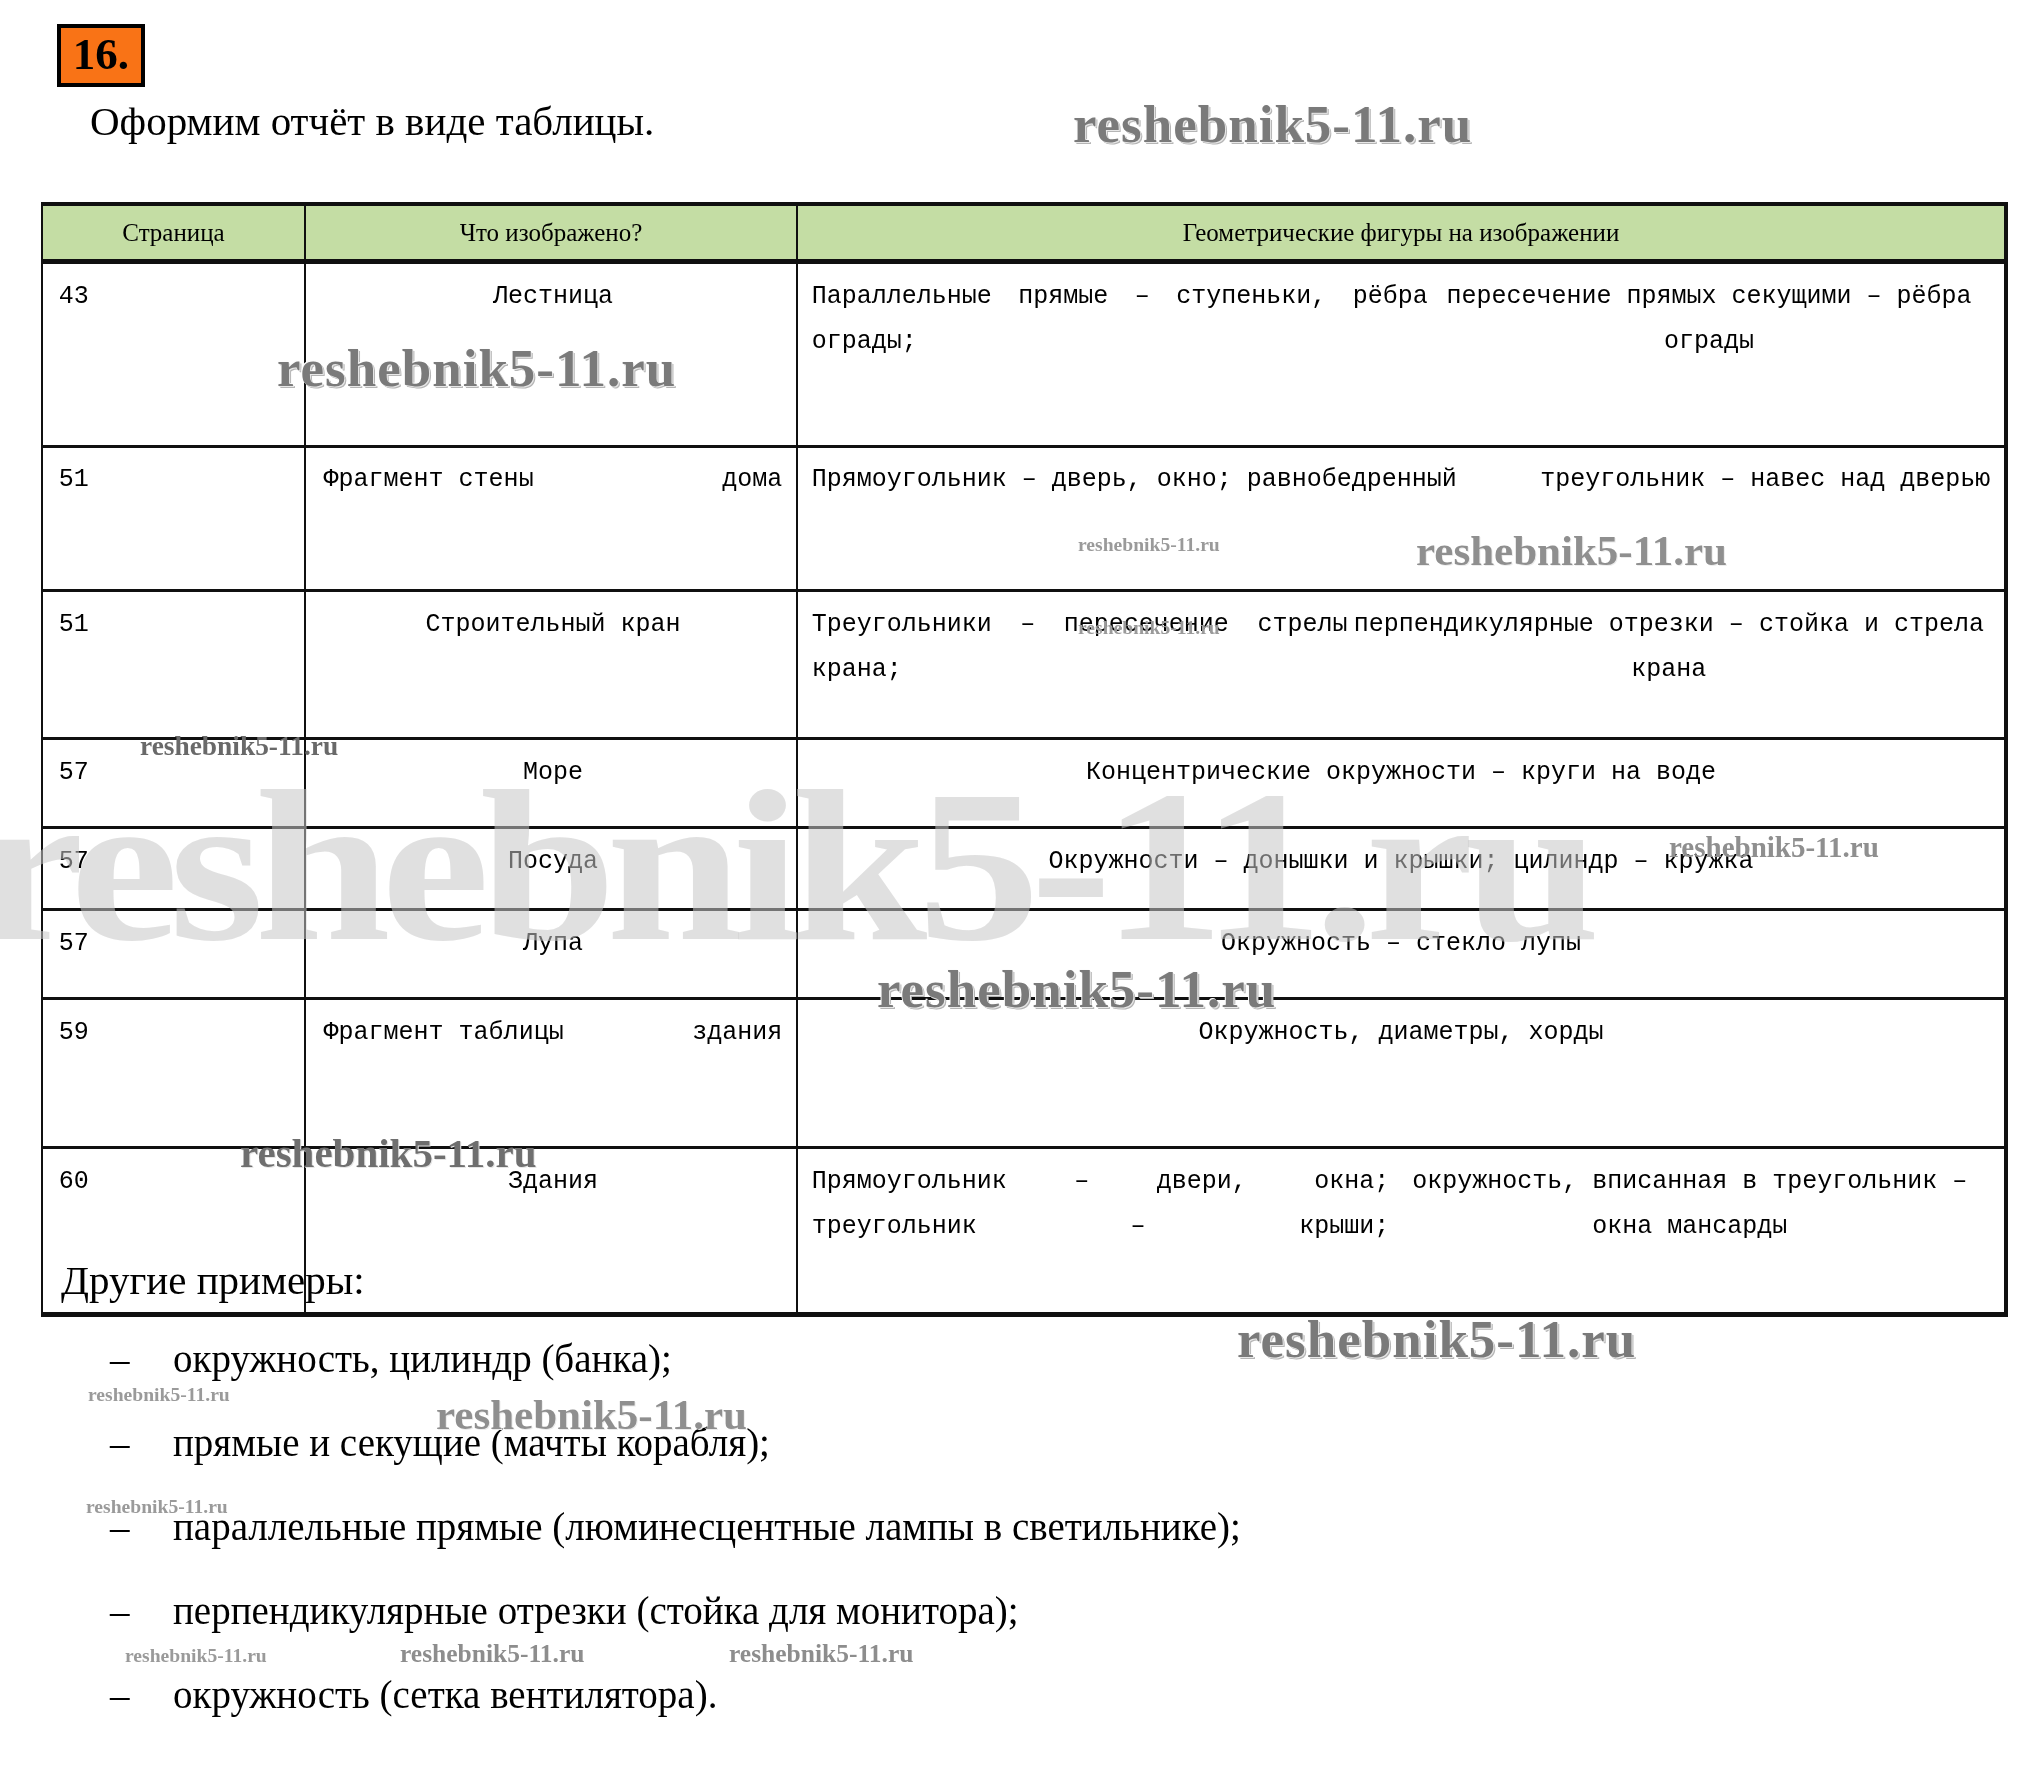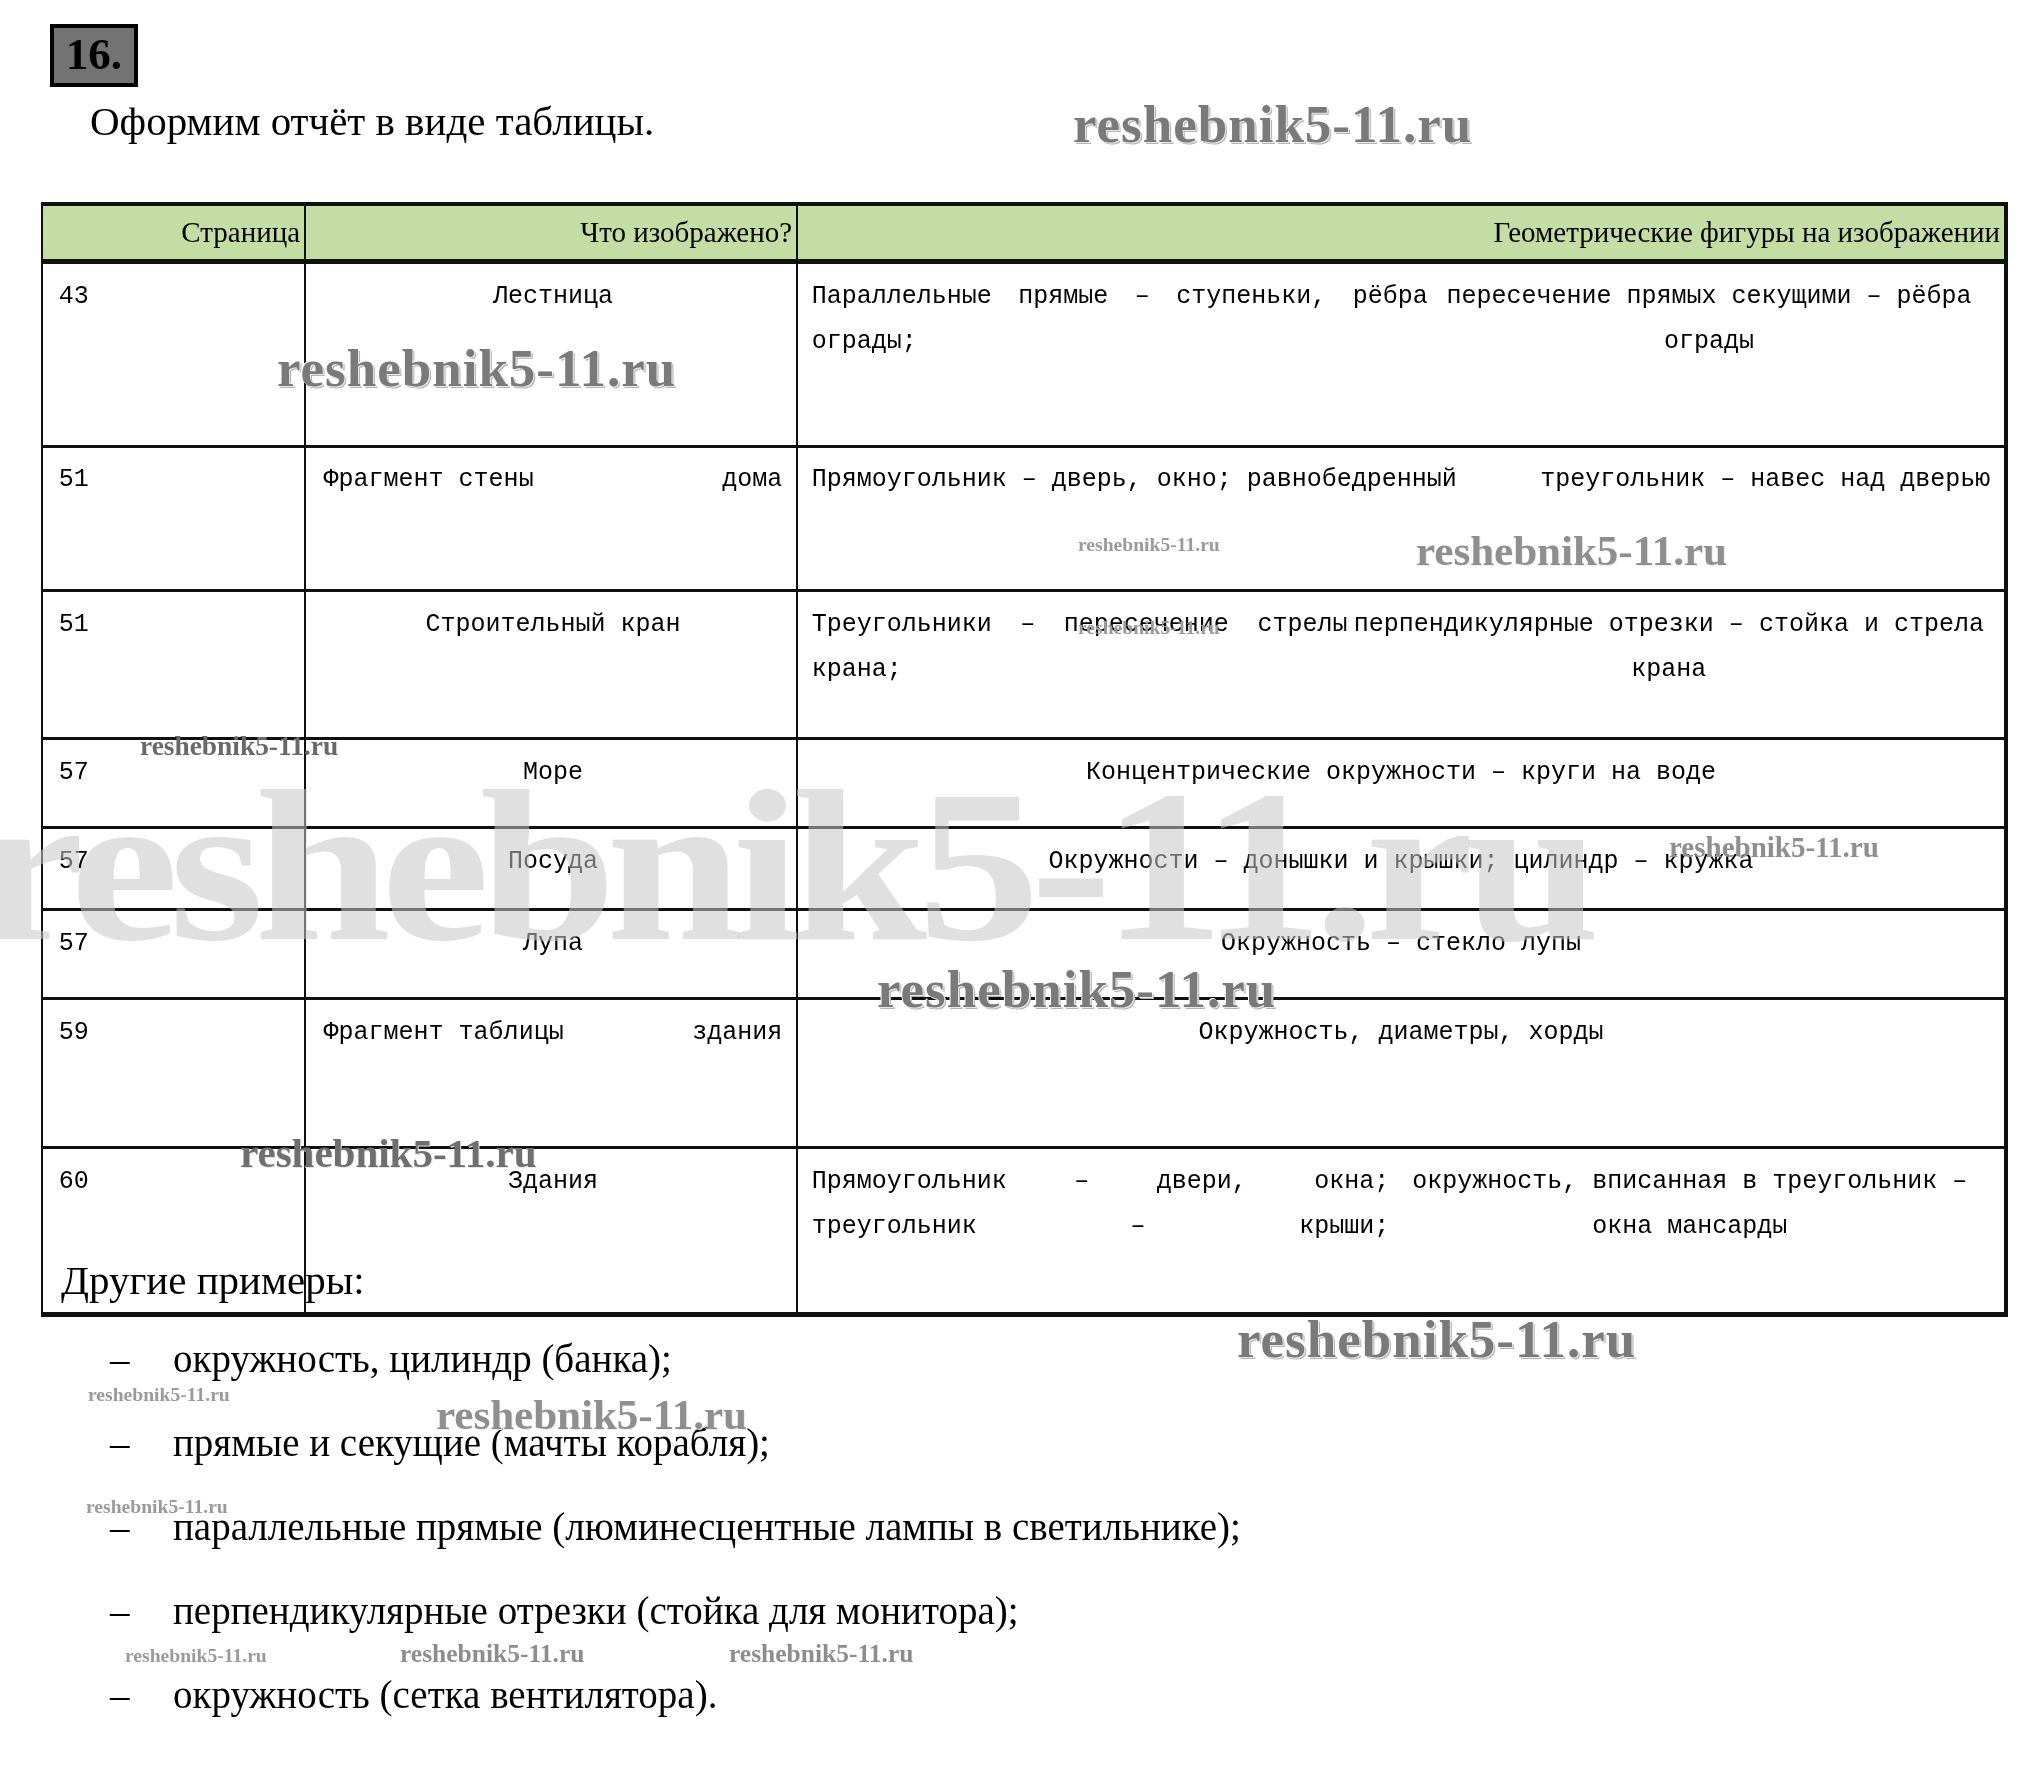--- a/index.html
+++ b/index.html
@@ -3,40 +3,40 @@
 <meta charset="utf-8">
 <style>
   html,body{margin:0;padding:0;}
   body{
     width:2040px;height:1785px;position:relative;background:#ffffff;
     font-family:"Liberation Serif","DejaVu Serif",serif;color:#000;
     overflow:hidden;
   }
   
   .num-box{
-    position:absolute;left:50px;top:23.5px;
+    position:absolute;left:57px;top:23.5px;
     border:4.9px solid #000;padding:0 11.8px 2px 11.8px;
-    font-size:45px;font-weight:bold;line-height:53px;background:#737373;
+    font-size:45px;font-weight:bold;line-height:53px;background:#f97316;
   }
   .intro{
     position:absolute;left:59px;top:94px;
     font-size:41px;line-height:55px;white-space:nowrap;margin-left:31px;
   }
   
   table.report{
     position:absolute;left:41px;top:202px;width:1963px;
     border-collapse:collapse;table-layout:fixed;
     border-top:4.9px solid #101010;border-left:2.9px solid #101010;
     border-right:4.9px solid #101010;border-bottom:5.9px solid #101010;
   }
   col.c1{width:263px}col.c2{width:492px}col.c3{width:1209px}
   th{
-    background:#c4dda4;font-weight:normal;font-size:29px;
+    background:#c4dda4;font-weight:normal;font-size:25px;
     border:2.9px solid #101010;border-bottom:5.9px solid #101010;
-    height:49px;text-align:right;padding:2px 3.9px;
+    height:49px;text-align:center;padding:2px 3.9px;
   }
   td{
     border:2.9px solid #101010;border-bottom:3.9px solid #101010;
     vertical-align:top;font-size:25px;line-height:45px;font-family:Liberation Mono, monospace;
   }
   td.page{padding:9.8px 5.9px 5.9px 15.7px;}
   td.what{padding:9.8px 13.7px 5.9px 17.6px;}
   td.figs{padding:9.8px 13.7px 5.9px 13.7px;}
   .cl{display:flex;justify-content:space-between;}
   tr.h1 td{height:165px}  tr.h1 .cl{height:145px}

